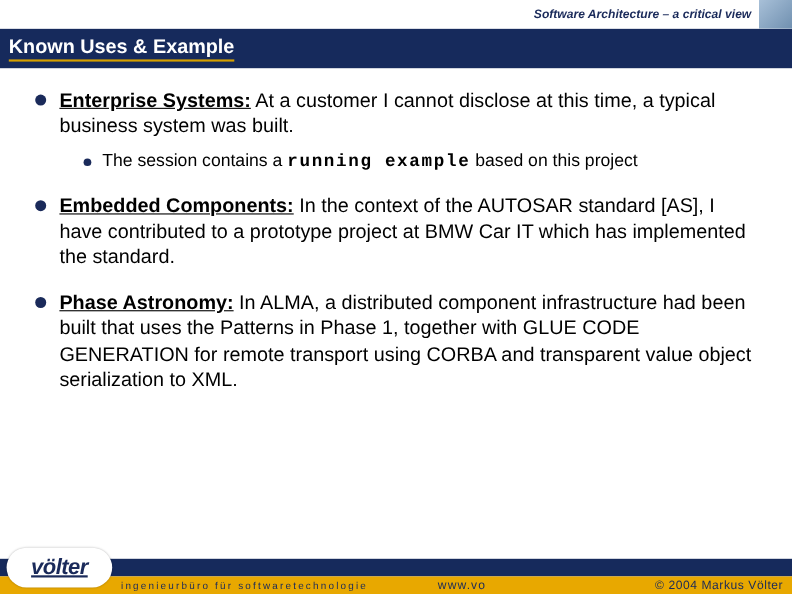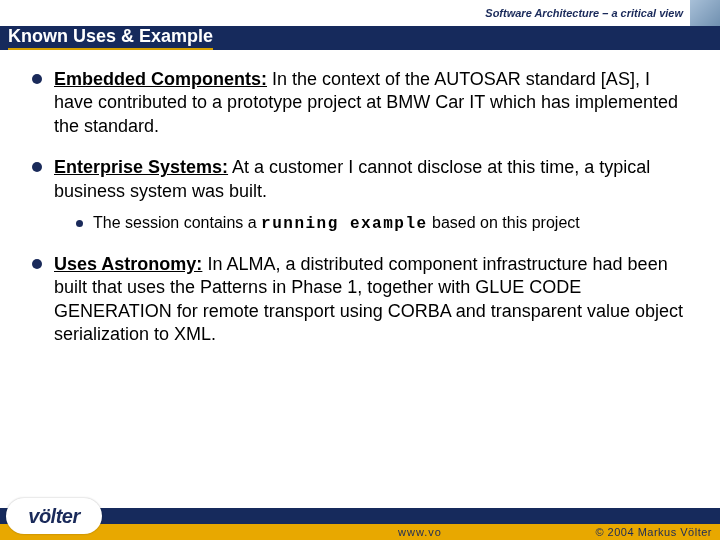--- a/index.html
+++ b/index.html
@@ -30,21 +30,21 @@
   .header-decoration {
     position: absolute;
     right: 0;
     top: 0;
     width: 30px;
     height: 26px;
     background: linear-gradient(135deg, #a8c0d8 0%, #7090b0 100%);
   }
   .title-bar {
     width: 100%;
-    height: 24px;
+    height: 36px;
     background: #162a5c;
     display: flex;
     align-items: center;
     padding-left: 8px;
   }
   .title-text {
     color: #ffffff;
     font-weight: bold;
     font-size: 18px;
     border-bottom: 2px solid #d4a000;
@@ -151,67 +151,69 @@
     align-items: center;
     justify-content: center;
     box-shadow: 0 0 2px rgba(0,0,0,0.3);
   }
   .logo-text {
     font-style: italic;
     font-weight: bold;
     font-size: 20px;
     color: #1a2a5a;
     letter-spacing: -0.5px;
+    text-decoration: underline;
   }
 </style>
 </head>
 <body>
 
 <div class="header">
   <span class="header-text">Software Architecture – a critical view</span>
   <div class="header-decoration"></div>
 </div>
 
 <div class="title-bar">
   <span class="title-text">Known Uses &amp; Example</span>
 </div>
 
 <div class="content">
-
-  <div class="bullet-item">
-    <div class="bullet-dot"></div>
-    <div class="bullet-body">
-      <span class="bullet-label">Embedded Components:</span><span> In the context of the AUTOSAR standard [AS], I have contributed to a prototype project at BMW Car IT which has implemented the standard.</span>
-    </div>
-  </div>
 
   <div class="bullet-item">
     <div class="bullet-dot"></div>
     <div class="bullet-body">
       <span class="bullet-label">Enterprise Systems:</span><span> At a customer I cannot disclose at this time, a typical business system was built.</span>
       <div class="sub-bullet-item">
         <div class="sub-bullet-dot"></div>
         <div class="sub-bullet-body">
           <span>The session contains a </span><span class="running-emph">running example</span><span> based on this project</span>
         </div>
       </div>
     </div>
   </div>
 
   <div class="bullet-item">
     <div class="bullet-dot"></div>
     <div class="bullet-body">
-      <span class="bullet-label">Uses Astronomy:</span><span> In ALMA, a distributed component infrastructure had been built that uses the Patterns in Phase 1, together with GLUE CODE GENERATION for remote transport using CORBA and transparent value object serialization to XML.</span>
+      <span class="bullet-label">Embedded Components:</span><span> In the context of the AUTOSAR standard [AS], I have contributed to a prototype project at BMW Car IT which has implemented the standard.</span>
+    </div>
+  </div>
+
+  <div class="bullet-item">
+    <div class="bullet-dot"></div>
+    <div class="bullet-body">
+      <span class="bullet-label">Phase Astronomy:</span><span> In ALMA, a distributed component infrastructure had been built that uses the Patterns in Phase 1, together with GLUE CODE GENERATION for remote transport using CORBA and transparent value object serialization to XML.</span>
     </div>
   </div>
 
 </div>
 
 <div class="footer">
   <div class="footer-blue"></div>
   <div class="footer-yellow">
+    <span>ingenieurbüro für softwaretechnologie</span>
     <span class="footer-link">www.vo</span>
     <span class="footer-copy">© 2004 Markus Völter</span>
   </div>
   <div class="logo">
     <span class="logo-text">völter</span>
   </div>
 </div>
 
 </body></html>

